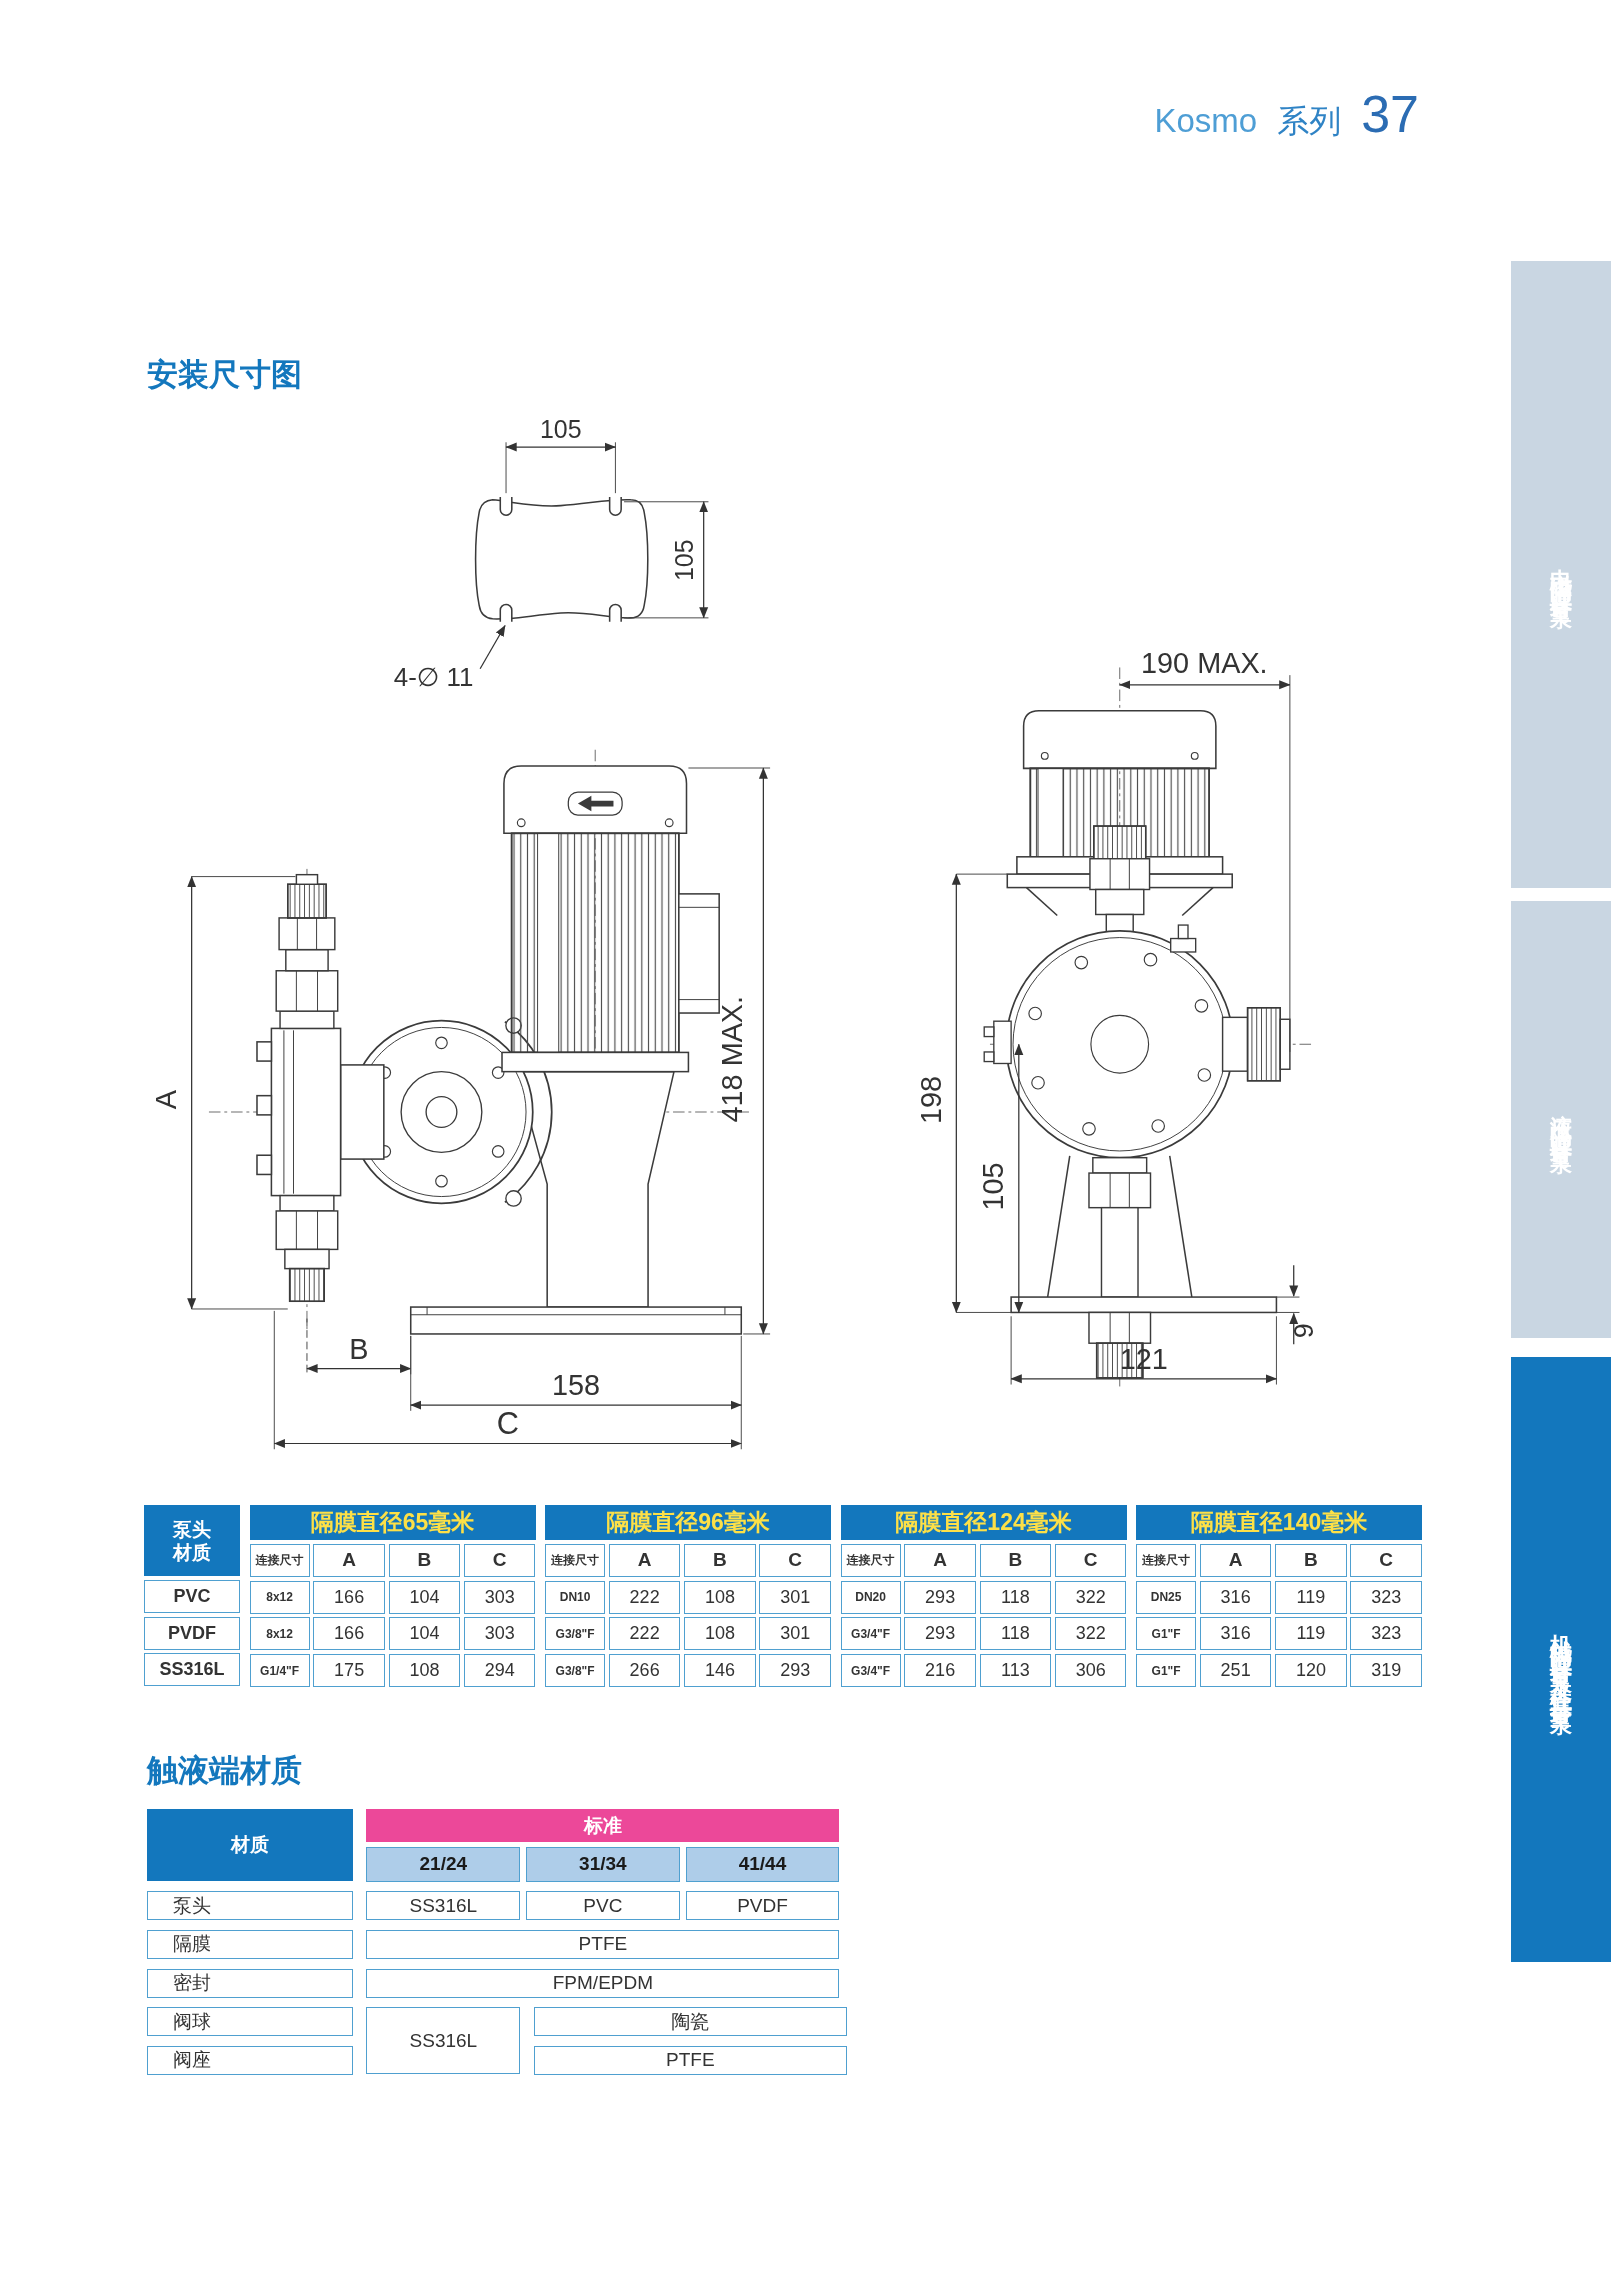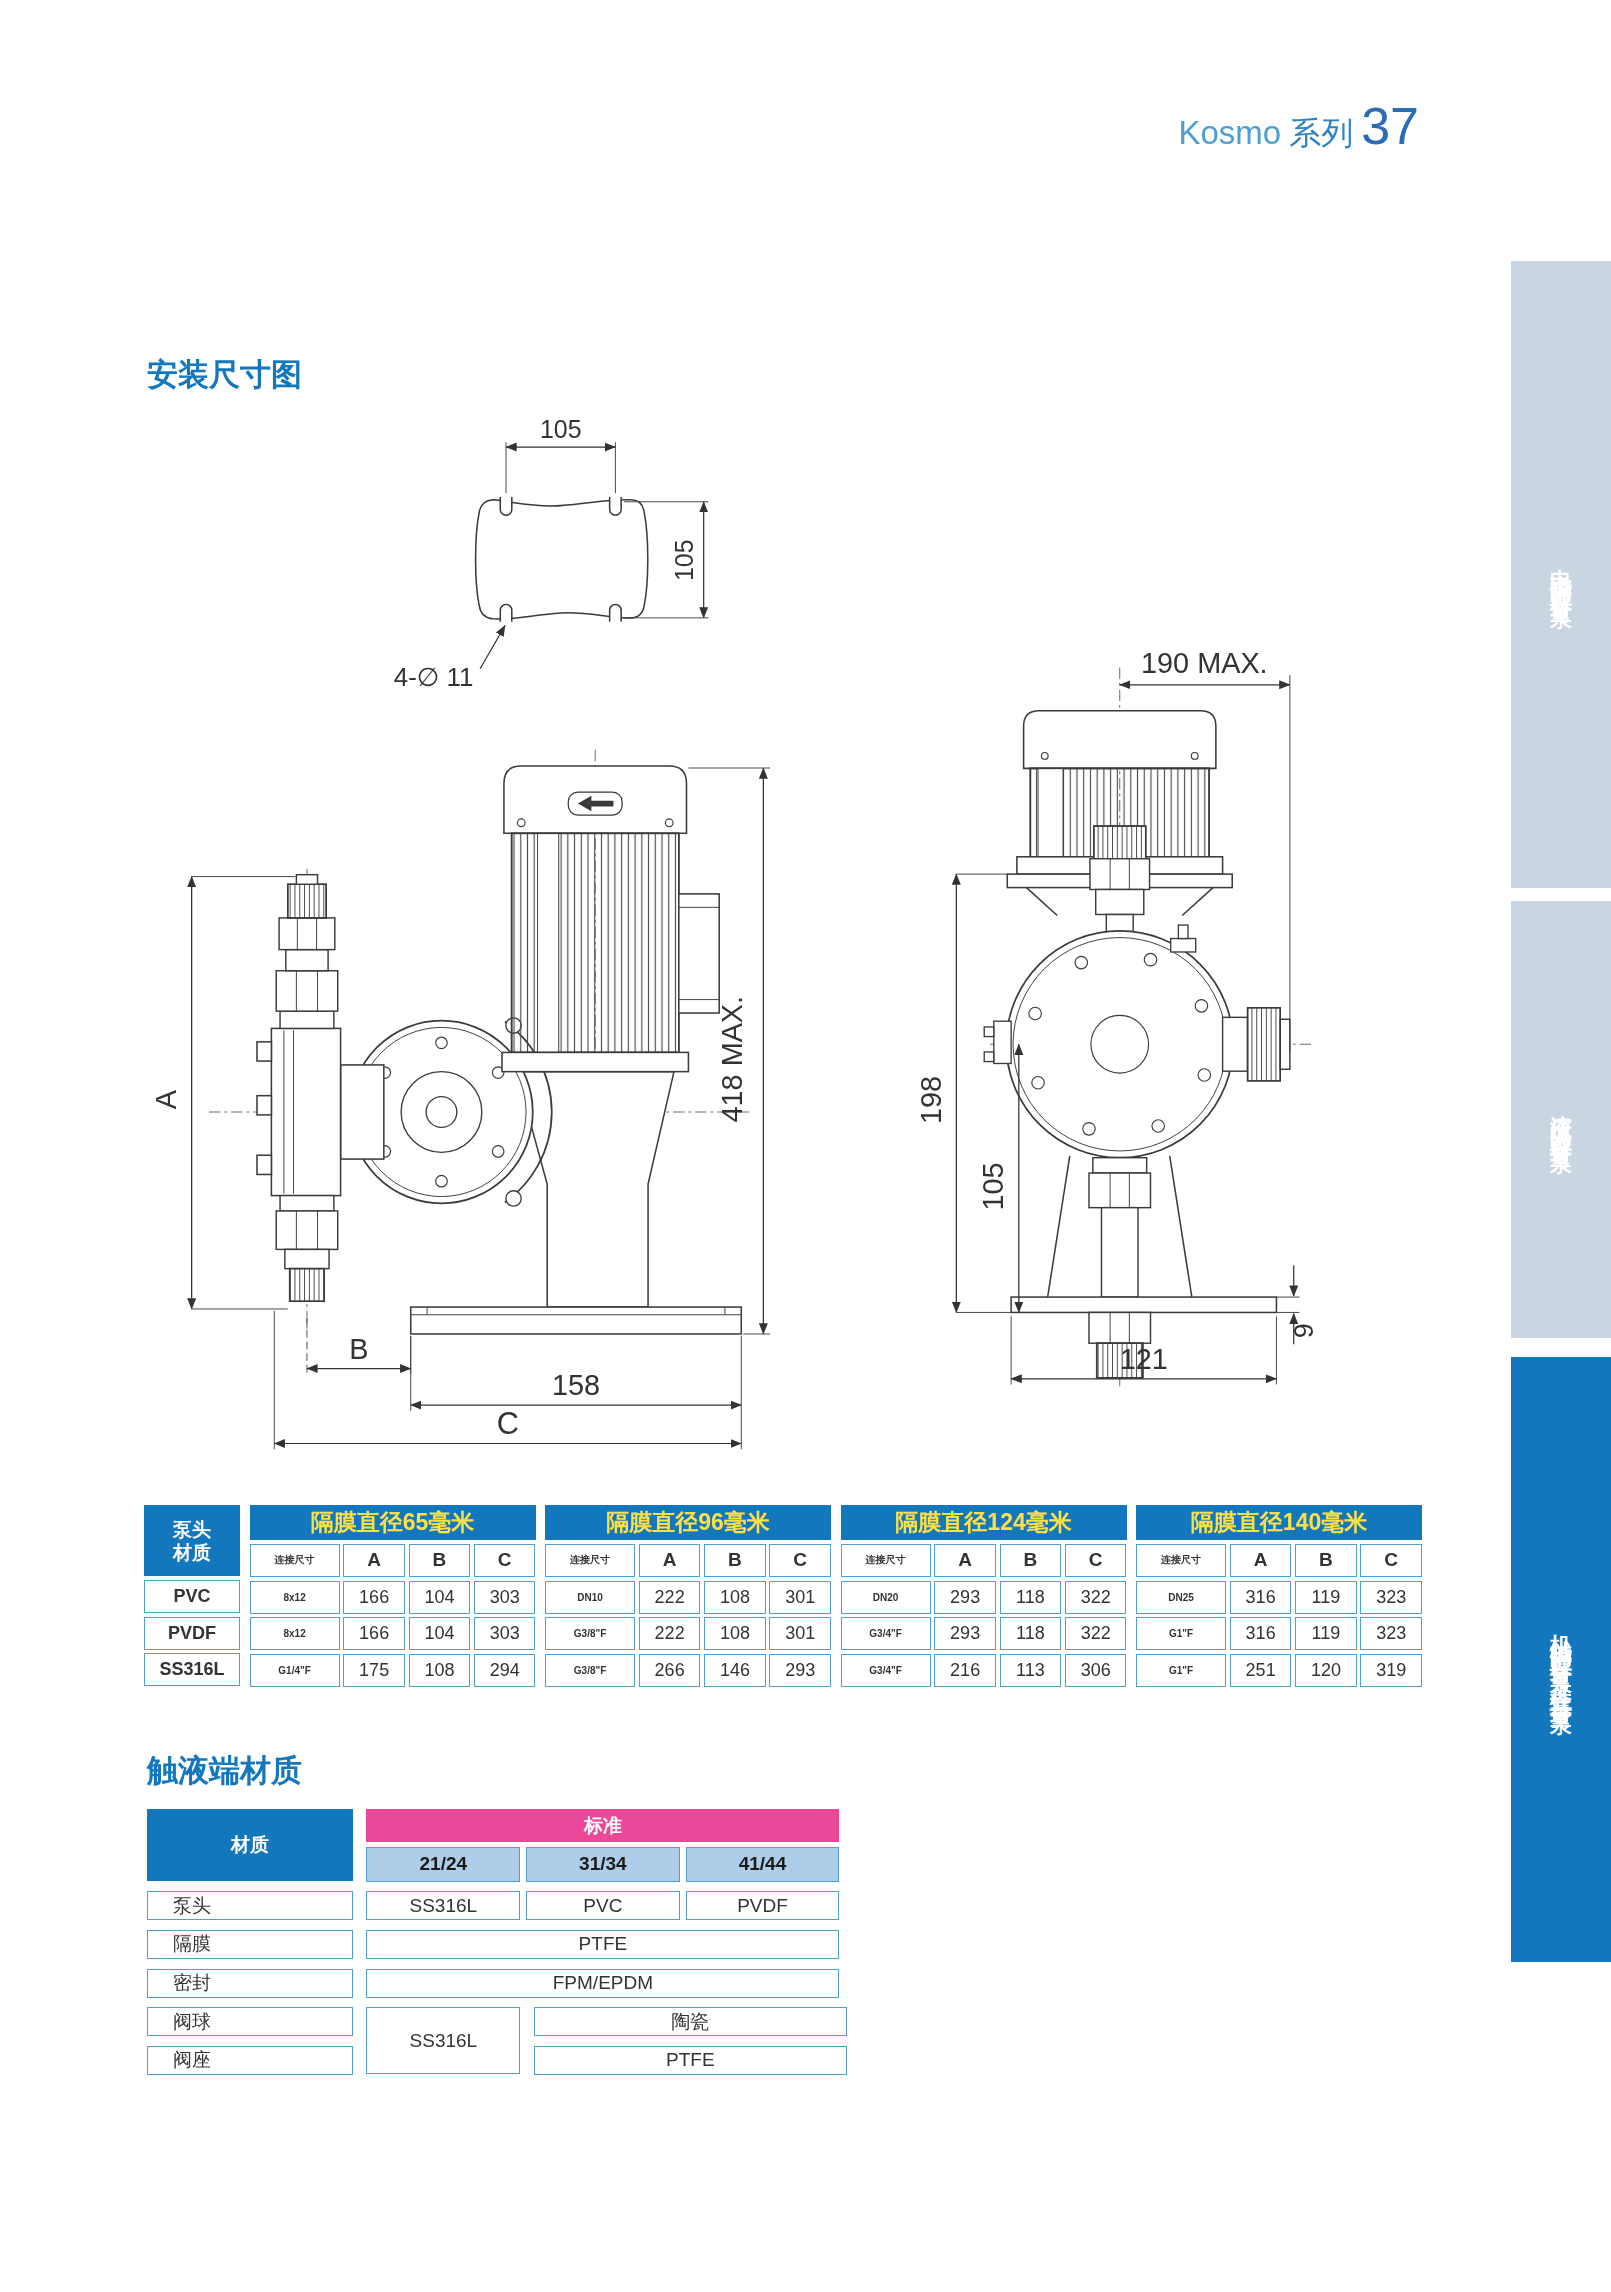--- a/index.html
+++ b/index.html
@@ -1,39 +1,39 @@
 <!DOCTYPE html>
 <html><head>
 <meta charset="utf-8">
 <style>
   html,body{margin:0;padding:0;background:#fff;}
   body{font-family:"Liberation Sans",sans-serif;color:#333;}
   .page{position:relative;width:1611px;height:2292px;background:#fff;overflow:hidden;}
   
-  .hdr{position:absolute;top:96px;right:192px;display:flex;align-items:baseline;gap:8px;margin-left:28px;}
+  .hdr{position:absolute;top:84px;right:192px;display:flex;align-items:baseline;gap:20px;margin-left:28px;}
   .hdr .kosmo{font-size:33px;color:#4e9ed5;}
   .hdr .ser{font-size:32px;color:#2f83c5;}
   .hdr .pg{font-size:52px;color:#2b6cb3;}
   
   .sec-title{position:absolute;left:147px;font-size:31px;font-weight:bold;color:#1377bd;}
   
   .tab{position:absolute;right:0;width:100px;display:flex;align-items:center;justify-content:center;}
   .tab span{writing-mode:vertical-rl;text-orientation:upright;color:#fff;font-size:22px;font-weight:bold;letter-spacing:6.7px;}
   .tab.inactive{background:#c9d6e2;}
   .tab.active{background:#1377bd;}
   
   .dims-table{position:absolute;left:144px;top:1505px;width:1278px;display:flex;gap:9.6px;font-size:18px;}
   .label-col{width:96px;display:flex;flex-direction:column;gap:3.8px;flex:none;}
   .corner{height:71px;background:#1377bd;color:#fff;font-weight:bold;font-size:19px;display:flex;flex-direction:column;align-items:center;justify-content:center;line-height:23px;}
   .cell{border:1.4px solid #4fa0d0;background:#fff;display:flex;align-items:center;justify-content:center;box-sizing:border-box;}
   .lab{height:33px;font-weight:bold;}
   .group{flex:1;display:flex;flex-direction:column;gap:3.8px;}
   .g-header{height:35px;background:#1377bd;color:#fde047;font-weight:bold;font-size:23px;display:flex;align-items:center;justify-content:center;}
   .g-row{display:flex;gap:3.8px;height:33px;}
-  .c-conn{width:90px;flex:none;font-size:10px;font-weight:bold;}
+  .c-conn{width:60px;flex:none;font-size:12px;font-weight:bold;}
   .c-val{flex:1;}
   .g-row.sub .c-val{font-weight:bold;font-size:19px;}
   
   .mat-table{position:absolute;left:147px;top:1809px;font-size:19px;}
   .mat-hrow{display:flex;gap:13.4px;}
   .mat-corner{width:206px;height:72px;background:#1377bd;color:#fff;font-weight:bold;display:flex;align-items:center;justify-content:center;flex:none;box-sizing:border-box;}
   .mat-right{width:473px;display:flex;flex-direction:column;gap:4.8px;}
   .std-bar{height:33px;background:#ec4899;color:#fff;font-weight:bold;display:flex;align-items:center;justify-content:center;}
   .models-row{display:flex;gap:5.8px;height:35px;}
   .model-cell{flex:1;background:#aecde9;border:1.4px solid #4fa0d0;box-sizing:border-box;display:flex;align-items:center;justify-content:center;font-weight:bold;color:#1a1a1a;}

